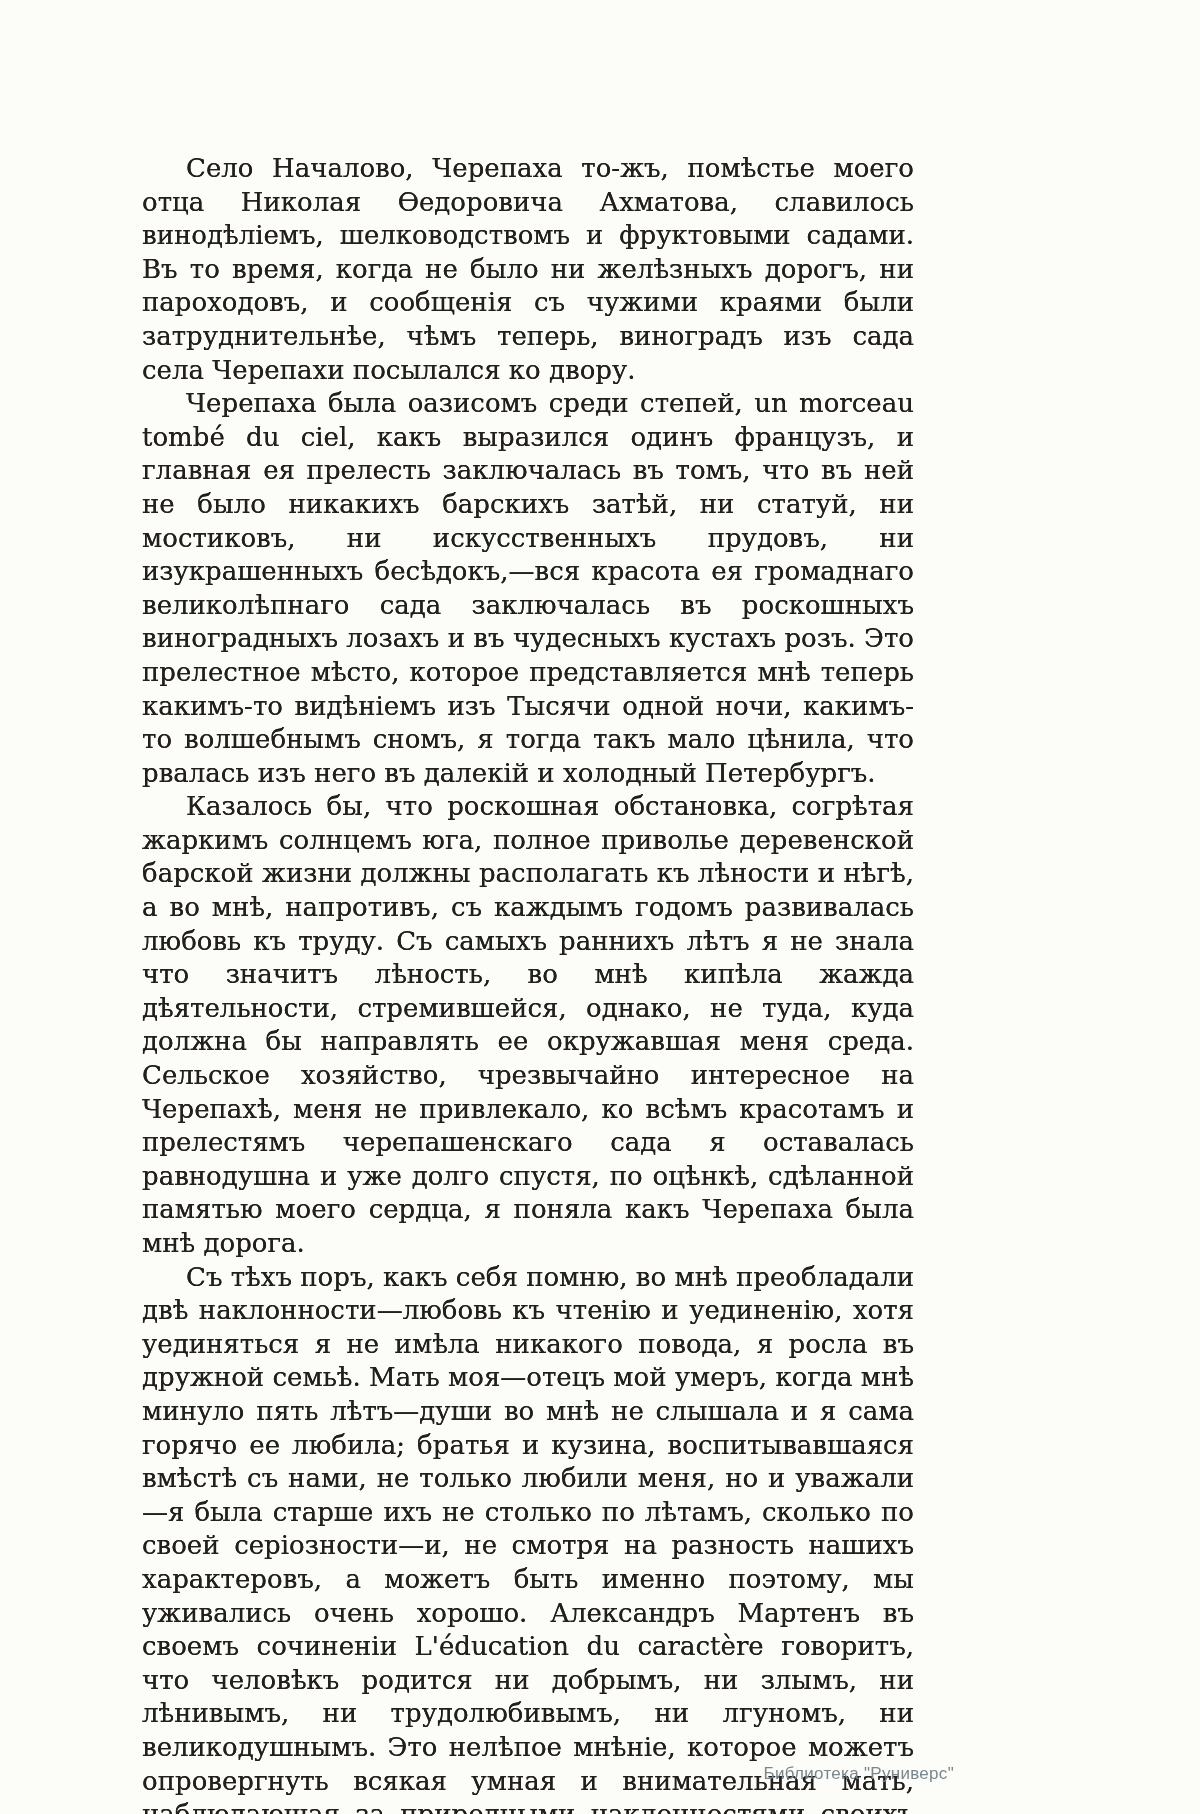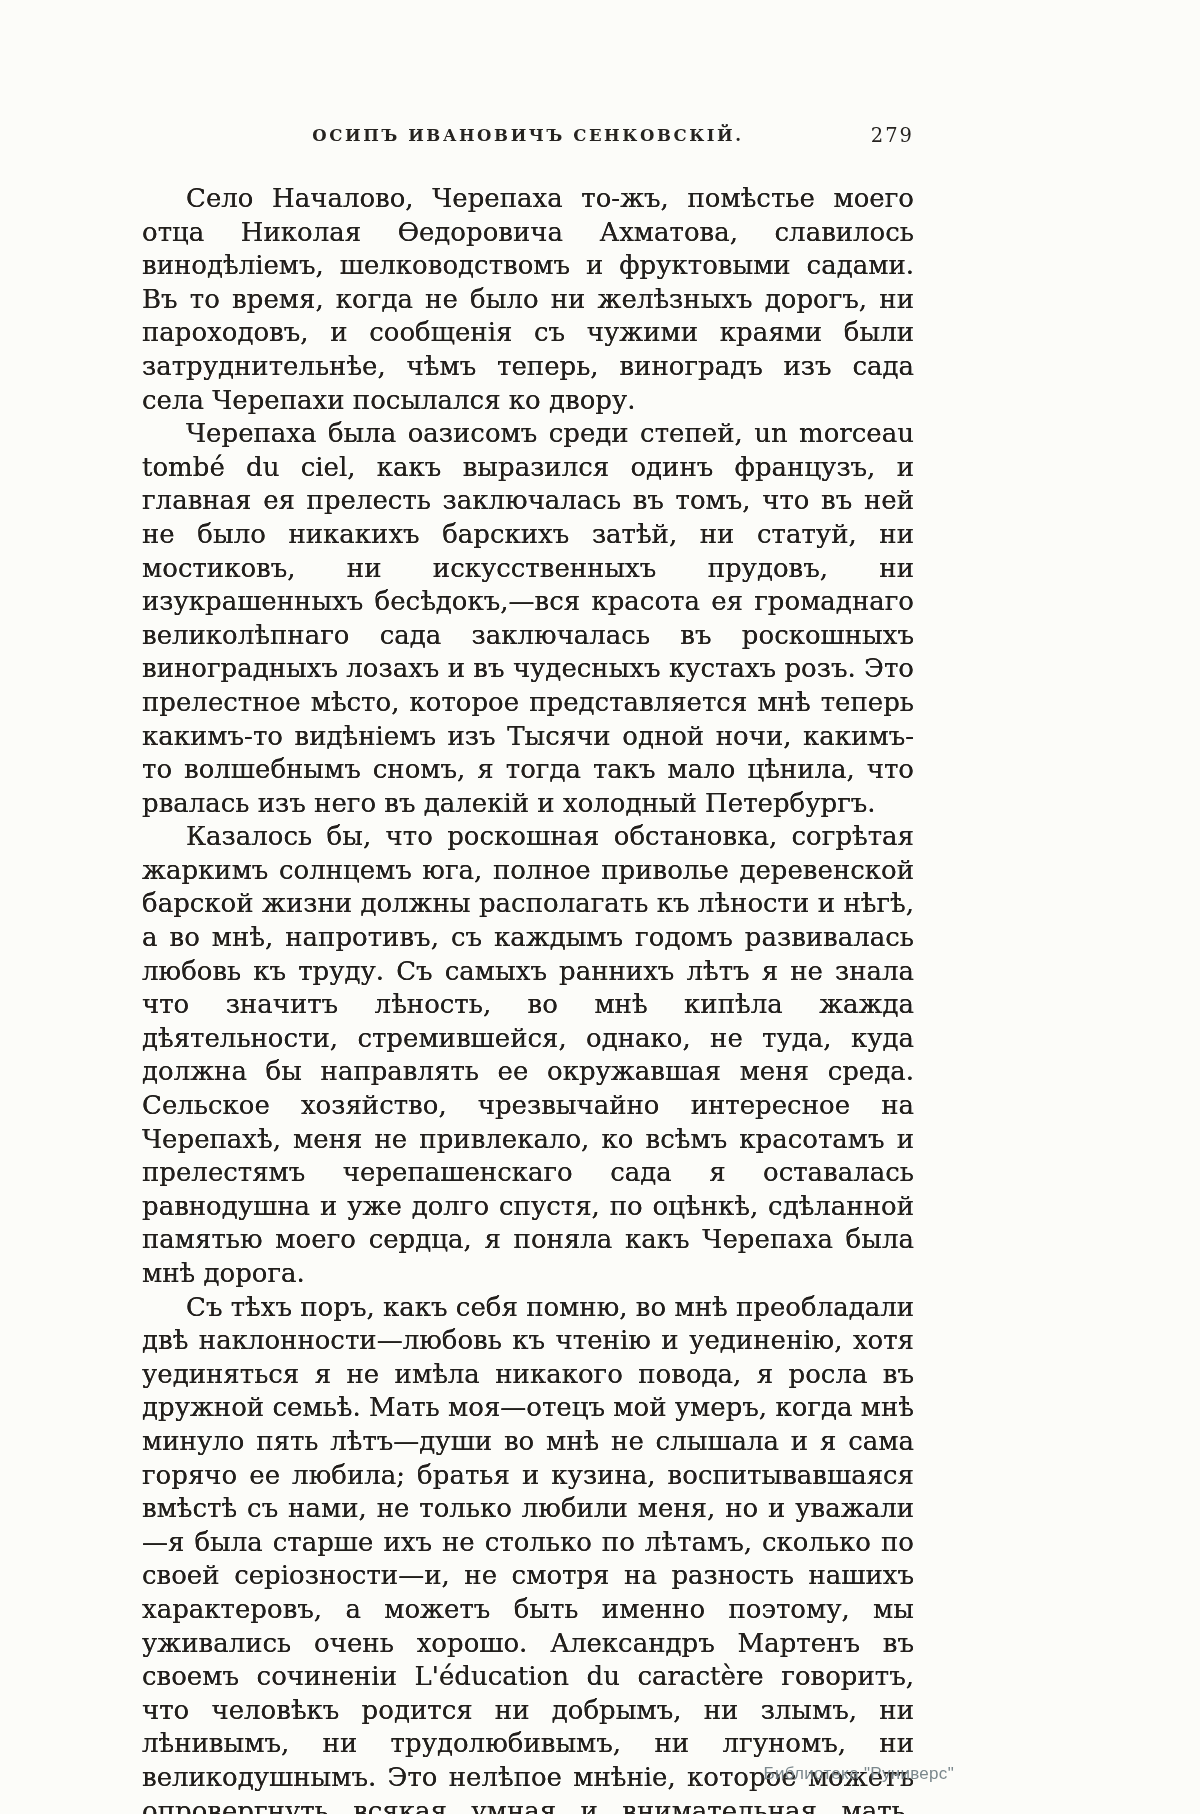--- a/index.html
+++ b/index.html
@@ -64,24 +64,20 @@
     font-size: 17px;
     color: #7a878c;
     letter-spacing: 0.3px;
   }
 </style>
 </head>
 <body>
 
 <div class="page">
   <div class="content">
-    <header class="running-header">
-      <span class="header-title">ОСИПЪ ИВАНОВИЧЪ СЕНКОВСКІЙ.</span>
-      <span class="page-number">279</span>
-    </header>
     <main class="body-text">
       <p>Село Началово, Черепаха то-жъ, помѣстье моего отца Николая Ѳедоровича Ахматова, славилось винодѣліемъ, шелководствомъ и фруктовыми садами. Въ то время, когда не было ни желѣзныхъ дорогъ, ни пароходовъ, и сообщенія съ чужими краями были затруднительнѣе, чѣмъ теперь, виноградъ изъ сада села Черепахи посылался ко двору.</p>
       <p>Черепаха была оазисомъ среди степей, un morceau tombé du ciel, какъ выразился одинъ французъ, и главная ея прелесть заключалась въ томъ, что въ ней не было никакихъ барскихъ затѣй, ни статуй, ни мостиковъ, ни искусственныхъ прудовъ, ни изукрашенныхъ бесѣдокъ,—вся красота ея громаднаго великолѣпнаго сада заключалась въ роскошныхъ виноградныхъ лозахъ и въ чудесныхъ кустахъ розъ. Это прелестное мѣсто, которое представляется мнѣ теперь какимъ-то видѣніемъ изъ Тысячи одной ночи, какимъ-то волшебнымъ сномъ, я тогда такъ мало цѣнила, что рвалась изъ него въ далекій и холодный Петербургъ.</p>
       <p>Казалось бы, что роскошная обстановка, согрѣтая жаркимъ солнцемъ юга, полное приволье деревенской барской жизни должны располагать къ лѣности и нѣгѣ, а во мнѣ, напротивъ, съ каждымъ годомъ развивалась любовь къ труду. Съ самыхъ раннихъ лѣтъ я не знала что значитъ лѣность, во мнѣ кипѣла жажда дѣятельности, стремившейся, однако, не туда, куда должна бы направлять ее окружавшая меня среда. Сельское хозяйство, чрезвычайно интересное на Черепахѣ, меня не привлекало, ко всѣмъ красотамъ и прелестямъ черепашенскаго сада я оставалась равнодушна и уже долго спустя, по оцѣнкѣ, сдѣланной памятью моего сердца, я поняла какъ Черепаха была мнѣ дорога.</p>
       <p>Съ тѣхъ поръ, какъ себя помню, во мнѣ преобладали двѣ наклонности—любовь къ чтенію и уединенію, хотя уединяться я не имѣла никакого повода, я росла въ дружной семьѣ. Мать моя—отецъ мой умеръ, когда мнѣ минуло пять лѣтъ—души во мнѣ не слышала и я сама горячо ее любила; братья и кузина, воспитывавшаяся вмѣстѣ съ нами, не только любили меня, но и уважали—я была старше ихъ не столько по лѣтамъ, сколько по своей серіозности—и, не смотря на разность нашихъ характеровъ, а можетъ быть именно поэтому, мы уживались очень хорошо. Александръ Мартенъ въ своемъ сочиненіи L'éducation du caractère говоритъ, что человѣкъ родится ни добрымъ, ни злымъ, ни лѣнивымъ, ни трудолюбивымъ, ни лгуномъ, ни великодушнымъ. Это нелѣпое мнѣніе, которое можетъ опровергнуть всякая умная и внимательная мать, наблюдающая за природными наклонностями своихъ дѣтей съ ихъ младенчества, вполнѣ опровергала и наша семья. Мы росли подъ однимъ надзоромъ, въ одной</p>
     </main>
   </div>
   <div class="watermark">Библиотека "Руниверс"</div>
 </div>
 

